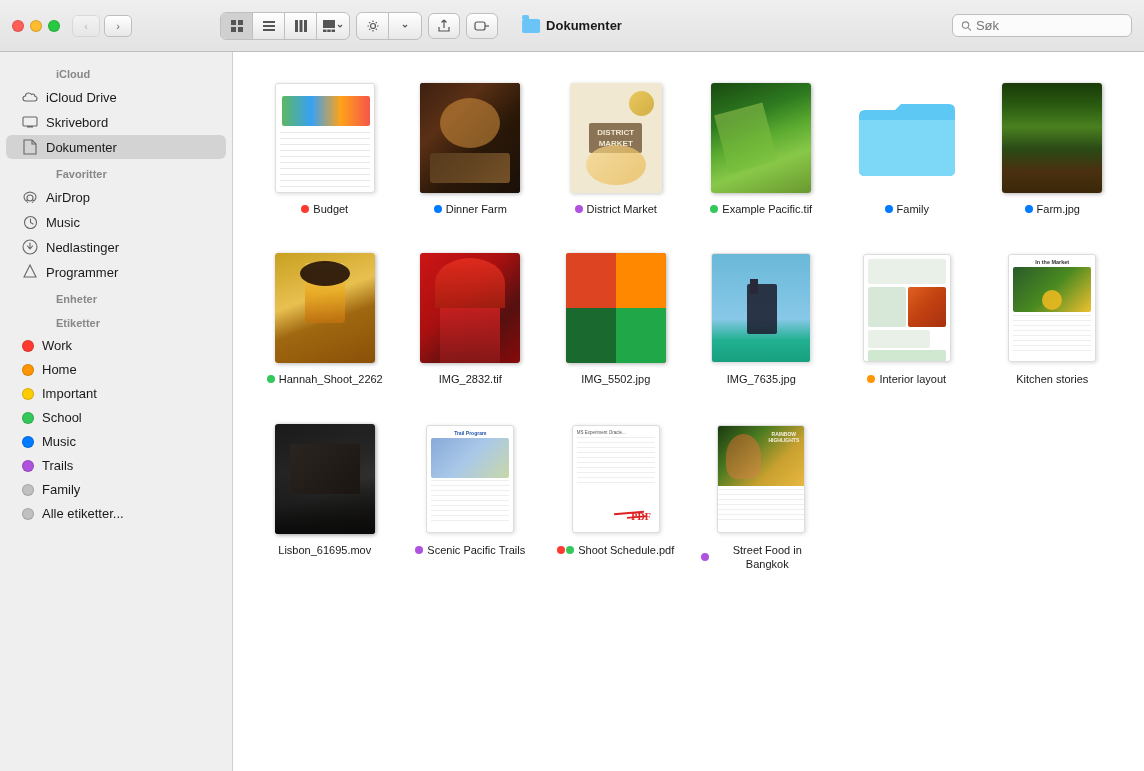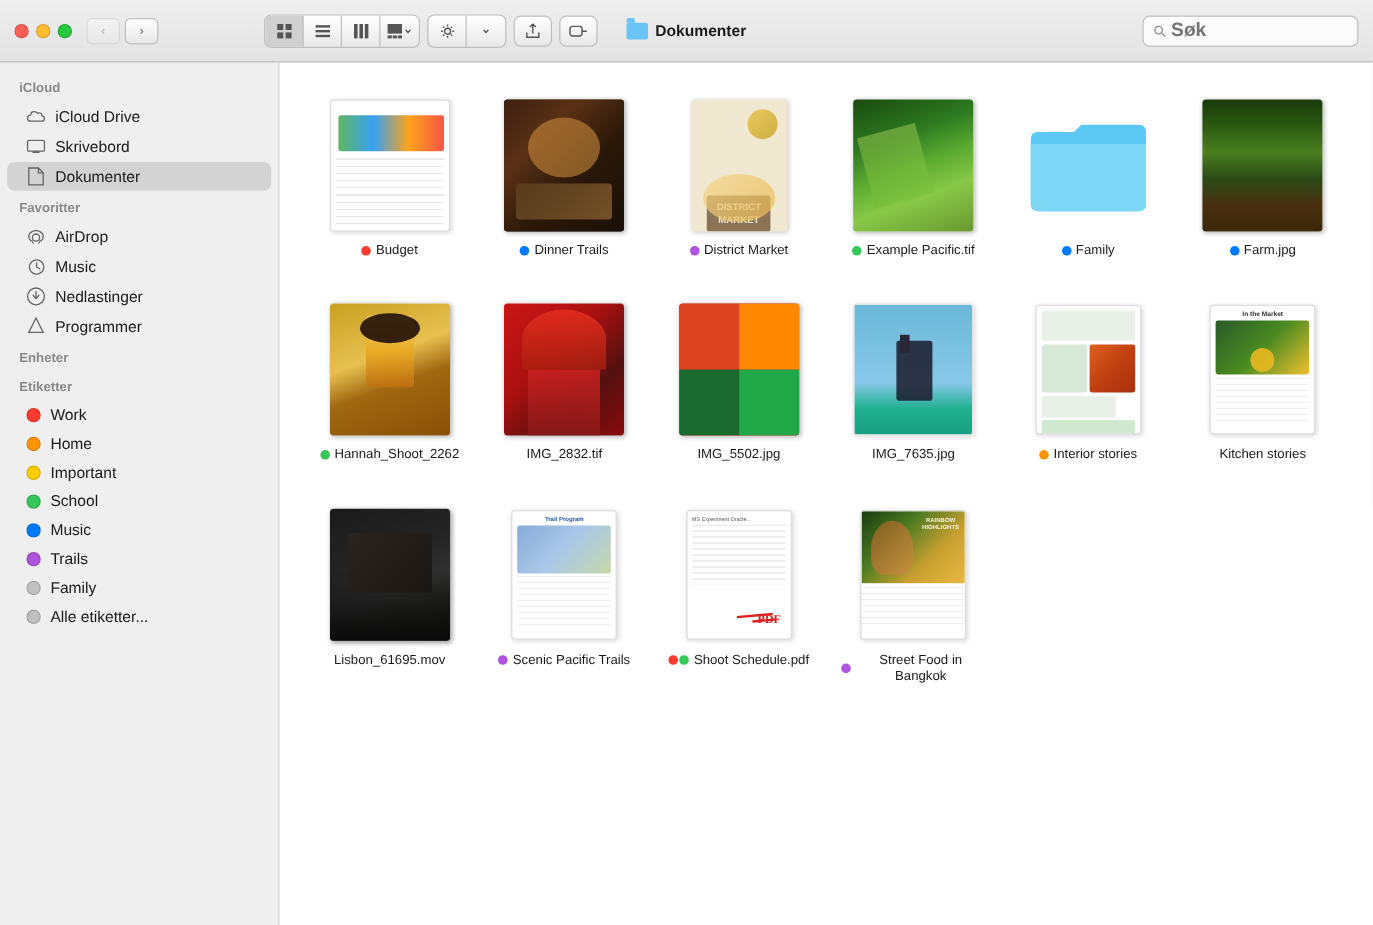--- a/index.html
+++ b/index.html
@@ -96,23 +96,22 @@
       display: flex; align-items: center;
       background: rgba(255,255,255,0.8);
       border: 1px solid #c0bfc0;
       border-radius: 6px;
       padding: 3px 8px;
       gap: 4px;
       width: 180px;
     }
     .search-box input {
       border: none; background: transparent;
-      font-size: 16px; color: #999; outline: none;
+      font-size: 13px; color: #999; outline: none;
       width: 100%;
-      font-weight: bold;
     }
 
     
     .main {
       display: flex;
       flex: 1;
       overflow: hidden;
     }
 
     
@@ -121,20 +120,21 @@
       background: #f0eff0;
       border-right: 1px solid #d0cfd0;
       overflow-y: auto;
       padding: 8px 0;
       flex-shrink: 0;
     }
     .sidebar-section-label {
       font-size: 11px; font-weight: 600;
       color: #888; padding: 8px 16px 4px;
       text-transform: none;
+      margin-left: 40px;
     }
     .sidebar-item {
       display: flex; align-items: center;
       padding: 4px 16px;
       font-size: 13px; color: #1a1a1a;
       cursor: pointer;
       border-radius: 6px;
       margin: 1px 6px;
       gap: 8px;
     }
@@ -424,27 +424,27 @@
       <div class="file-item">
         <div class="file-thumb">
           <div style="width:100px;height:110px;background:#1a1008;border-radius:3px;box-shadow:1px 1px 4px rgba(0,0,0,0.3);overflow:hidden;position:relative;">
             <div style="position:absolute;inset:0;background:linear-gradient(135deg,#3d2010 0%,#5a3015 30%,#2a1808 60%,#1a1008 100%);"></div>
             <div style="position:absolute;top:15px;left:20px;width:60px;height:50px;background:#c8893a;border-radius:50%;opacity:0.6;"></div>
             <div style="position:absolute;bottom:10px;left:10px;width:80px;height:30px;background:linear-gradient(135deg,#5a4020,#8a6030);border-radius:3px;opacity:0.8;"></div>
           </div>
         </div>
         <div class="file-label">
           <div class="tag-dot" style="background:#007aff;"></div>
-          <span>Dinner Trails</span>
-        </div>
-      </div>
-
-      <div class="file-item">
-        <div class="file-thumb">
-          <div style="width:80px;height:110px;background:#f0e8d0;border-radius:3px;box-shadow:1px 1px 4px rgba(0,0,0,0.2);overflow:hidden;position:relative;display:flex;flex-direction:column;align-items:center;justify-content:flex-end;">
+          <span>Dinner Farm</span>
+        </div>
+      </div>
+
+      <div class="file-item">
+        <div class="file-thumb">
+          <div style="width:92px;height:110px;background:#f0e8d0;border-radius:3px;box-shadow:1px 1px 4px rgba(0,0,0,0.2);overflow:hidden;position:relative;display:flex;flex-direction:column;align-items:center;justify-content:center;">
             <div style="background:#8B7355;color:#f0e8d0;font-size:8px;font-weight:bold;text-align:center;padding:4px 8px;border-radius:2px;line-height:1.4;">DISTRICT<br>MARKET</div>
             <div style="position:absolute;bottom:8px;left:50%;transform:translateX(-50%);width:60px;height:40px;background:linear-gradient(135deg,#f5d58a,#e8b850);border-radius:50%;opacity:0.7;"></div>
             <div style="position:absolute;top:8px;right:8px;width:25px;height:25px;background:linear-gradient(135deg,#e8c040,#c8a020);border-radius:50%;opacity:0.8;"></div>
           </div>
         </div>
         <div class="file-label">
           <div class="tag-dot" style="background:#af52de;"></div>
           <span>District Market</span>
         </div>
       </div>
@@ -545,21 +545,21 @@
             <div style="display:flex;gap:2px;height:40px;margin-bottom:3px;">
               <div style="flex:1;background:#d8e8d8;border-radius:2px;"></div>
               <div style="flex:1;background:linear-gradient(135deg,#e06020,#c04010,#a83010);border-radius:2px;"></div>
             </div>
             <div style="background:#e8f0e8;height:18px;width:80%;border-radius:2px;margin-bottom:2px;"></div>
             <div style="background:#d0e8d0;height:12px;width:100%;border-radius:2px;"></div>
           </div>
         </div>
         <div class="file-label">
           <div class="tag-dot" style="background:#ff9500;"></div>
-          <span>Interior stories</span>
+          <span>Interior layout</span>
         </div>
       </div>
 
       <div class="file-item">
         <div class="file-thumb">
           <div style="width:88px;height:108px;background:white;border:1px solid #ddd;border-radius:3px;box-shadow:1px 1px 4px rgba(0,0,0,0.15);overflow:hidden;position:relative;padding:4px;">
             <div style="font-size:5.5px;font-weight:bold;color:#333;text-align:center;margin-bottom:2px;">In the Market</div>
             <div style="background:linear-gradient(135deg,#2a5a2a,#4a8a20,#f0c030);height:45px;width:100%;border-radius:2px;position:relative;">
               <div style="position:absolute;bottom:2px;left:50%;transform:translateX(-50%);width:20px;height:20px;background:#e8b820;border-radius:50%;opacity:0.9;"></div>
             </div>

